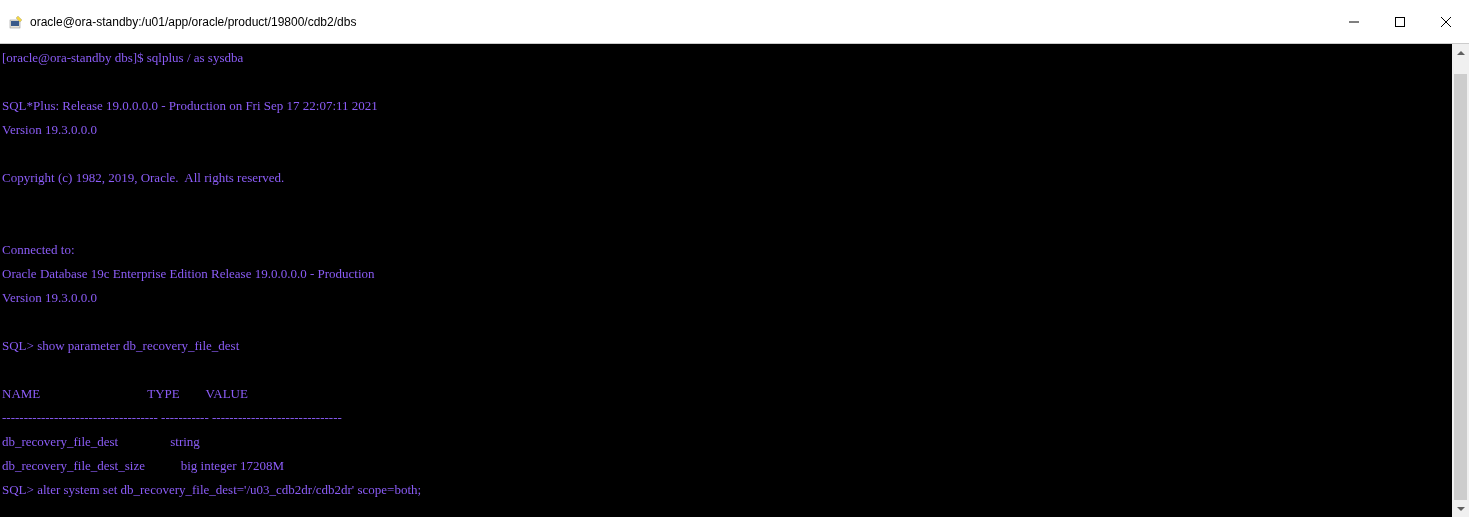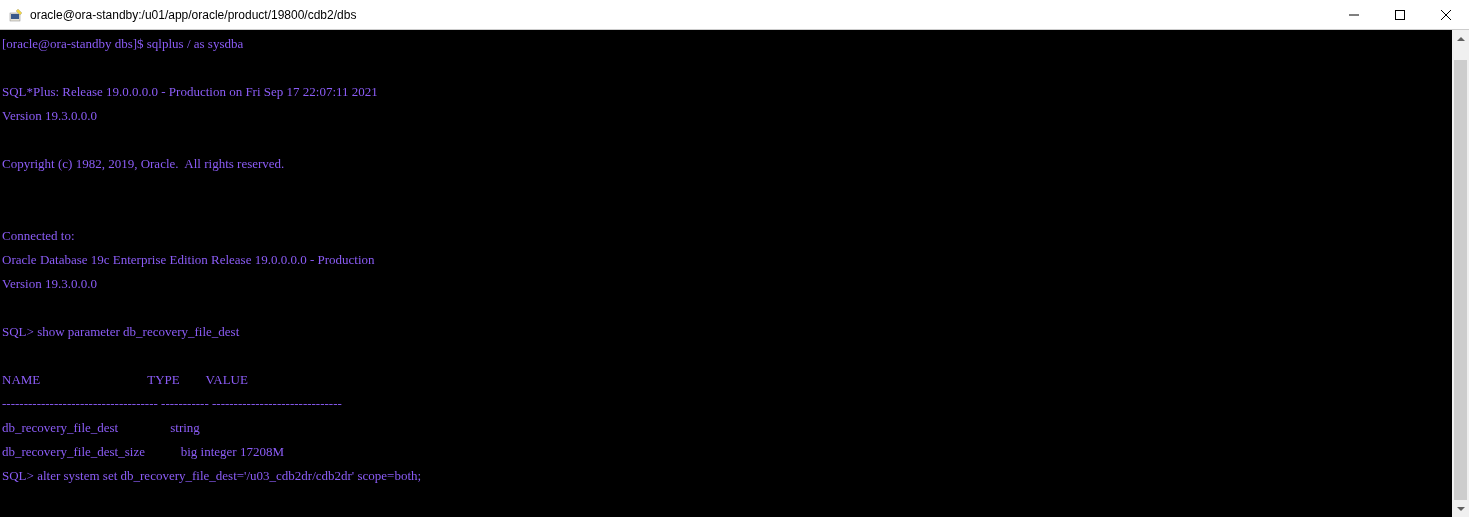--- a/index.html
+++ b/index.html
@@ -7,21 +7,21 @@
       font-family: "Consolas", "Courier New", monospace;
       background: #000;
       width: 1469px;
       height: 517px;
       overflow: hidden;
       display: flex;
       flex-direction: column;
     }
     .titlebar {
       background: #fff;
-      height: 30px;
+      height: 44px;
       display: flex;
       align-items: center;
       border-bottom: 1px solid #ccc;
     }
     .titlebar-icon {
       width: 16px;
       height: 16px;
       margin: 0 6px 0 8px;
       display: flex;
       align-items: center;

